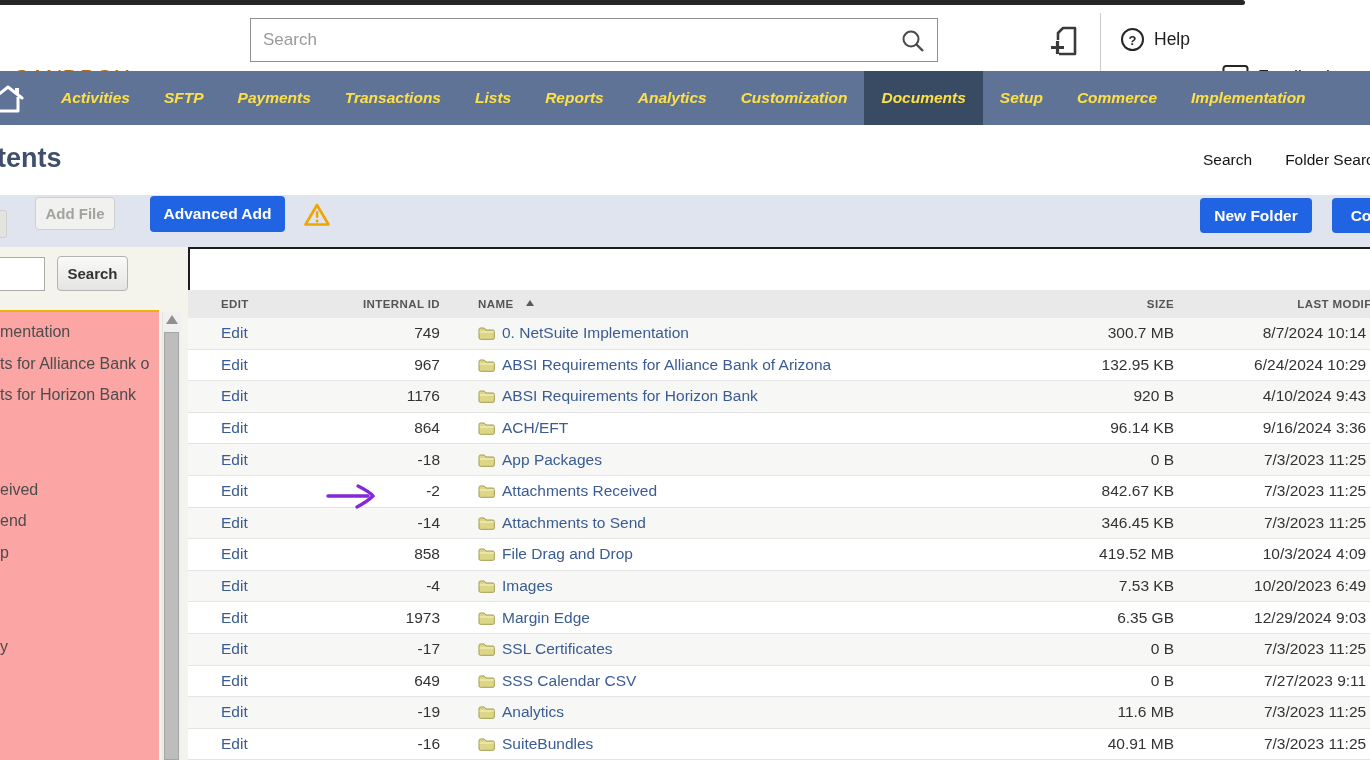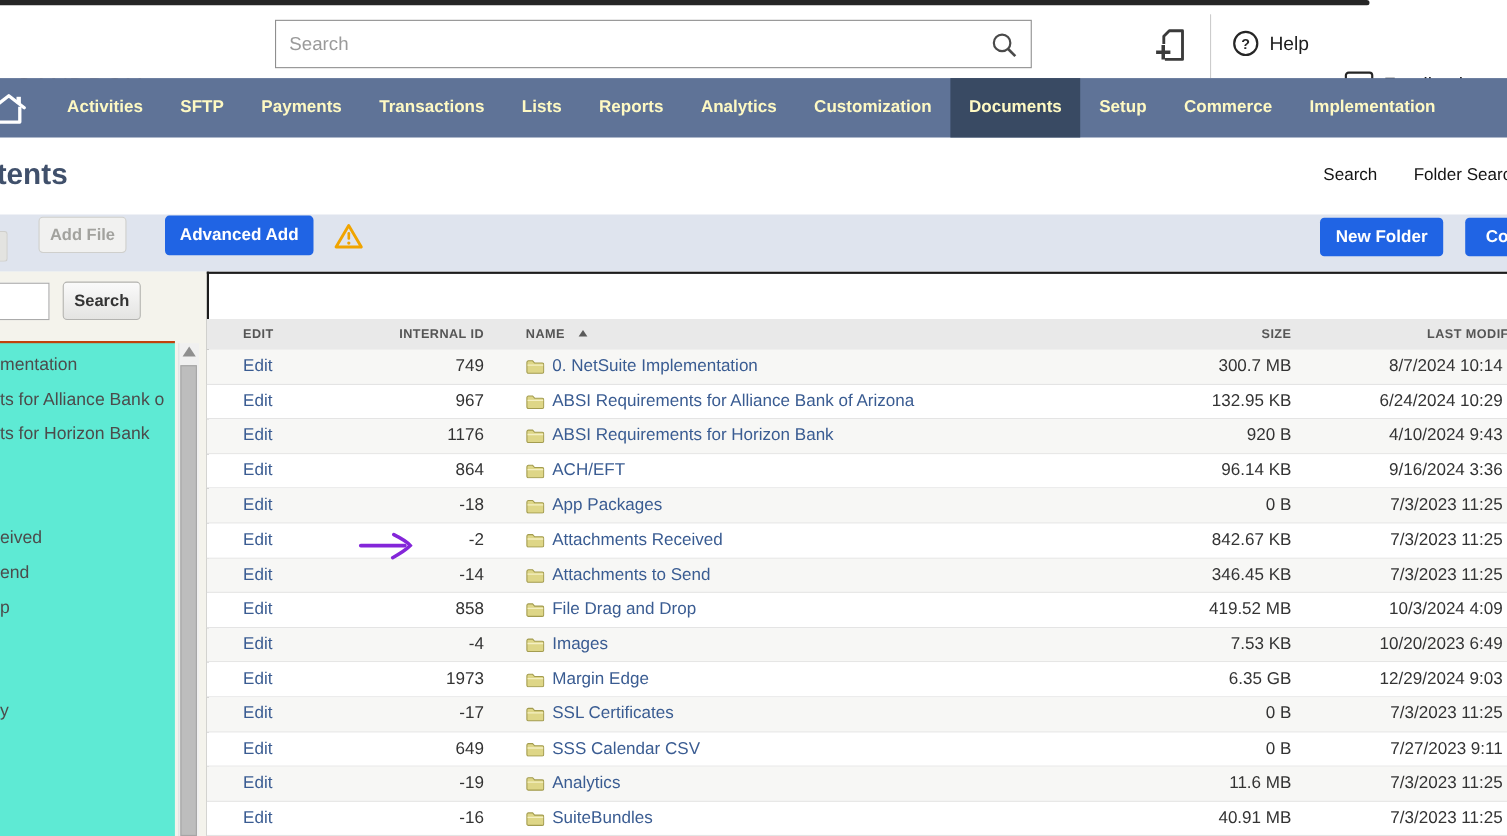--- a/index.html
+++ b/index.html
@@ -25,21 +25,21 @@
   .gsearch-icon{left:900px;top:24px;}
   .pageadd-icon{left:1048px;top:18px;}
   .hdr-divider{left:1100px;top:8px;width:1px;height:58px;background:#ccc;}
   .help-wrap{left:1120px;top:22px;display:flex;align-items:center;gap:9px;cursor:pointer;}
   .fb-wrap{left:1222px;top:22px;display:flex;align-items:flex-end;gap:9px;cursor:pointer;margin-top:36px;}
   .hdr-label{font-size:17.5px;color:#1e1e1e;}
 
   
   .nav{left:0;top:71px;width:1370px;height:54px;background:var(--nav-bg);display:flex;align-items:stretch;padding-left:44px;}
   .home-icon{left:-9px;top:84px;}
-  .nav-item{display:flex;align-items:center;padding:0 17px;color:#fef9c3;font-size:15.5px;font-weight:700;white-space:nowrap;cursor:pointer;}
+  .nav-item{display:flex;align-items:center;padding:0 17px;color:#fde047;font-size:15.5px;font-weight:700;white-space:nowrap;cursor:pointer;font-style:italic;}
   .nav-item.active{background:var(--nav-active);}
 
   
   .page-title{left:-3px;top:143px;font-size:27px;font-weight:700;color:#40506b;}
   .hdr-links{top:151px;left:1203px;display:flex;gap:33px;white-space:nowrap;}
   .hdr-link{font-size:15.5px;color:#141414;cursor:pointer;}
 
   
   .toolbar{left:0;top:195px;width:1370px;height:52px;background:var(--toolbar-bg);}
   .btn{display:inline-block;border-radius:4px;font-weight:700;text-align:center;cursor:pointer;white-space:nowrap;}
@@ -50,21 +50,21 @@
   .btn-newfolder{left:1200px;top:198px;width:112px;height:35px;line-height:35px;}
   .btn-copy{left:1332px;top:198px;width:76px;height:35px;line-height:35px;}
   .warn-icon{left:303px;top:202px;}
   .toolbar-frag{left:0;top:210px;width:7px;height:28px;background:#e3e3e0;border:1px solid #cfcfcc;border-left:none;border-radius:0 3px 3px 0;}
 
   
   .sidebar{left:0;top:247px;width:188px;height:513px;background:var(--beige);}
   .side-input{left:-62px;top:257px;width:107px;height:34px;border:1px solid #ababab;background:#fff;outline:none;font-size:15px;padding:0 8px;}
   .side-search-btn{left:57px;top:256px;width:71px;height:35px;line-height:33px;background:linear-gradient(#fafafa,#e4e4e2);
     border:1px solid #b3b3b0;border-radius:4px;color:#333;font-size:15px;font-weight:700;}
-  .tree-panel{left:0;top:310px;width:159px;height:450px;background:#5eead4;border-top:2px solid #c2410c;overflow:hidden;}
+  .tree-panel{left:0;top:310px;width:159px;height:450px;background:#fca5a5;border-top:2px solid #eab308;overflow:hidden;}
   .tree-item{position:absolute;left:0;width:160px;height:31.5px;line-height:31.5px;font-size:16px;color:#4c4c4c;
     white-space:nowrap;overflow:hidden;cursor:pointer;}
   .scrollbar{left:162px;top:312px;width:19px;height:448px;background:#f0f0f0;border-left:1px solid #e2e2e2;}
   .sb-arrow{left:166px;top:315px;width:0;height:0;border-left:6px solid transparent;border-right:6px solid transparent;
     border-bottom:9px solid #8f8f8f;}
   .sb-thumb{left:164px;top:332px;width:15px;height:428px;background:#bdbdbd;border:1px solid #a5a5a5;}
 
   
   .table-panel{left:188px;top:247px;width:1204px;height:513px;background:#fff;border-left:2px solid #1c1c1c;border-top:2px solid #1c1c1c;}
   .thead{position:absolute;left:188px;top:290px;width:1204px;height:28px;background:var(--hdr-bg);display:flex;align-items:center;}

